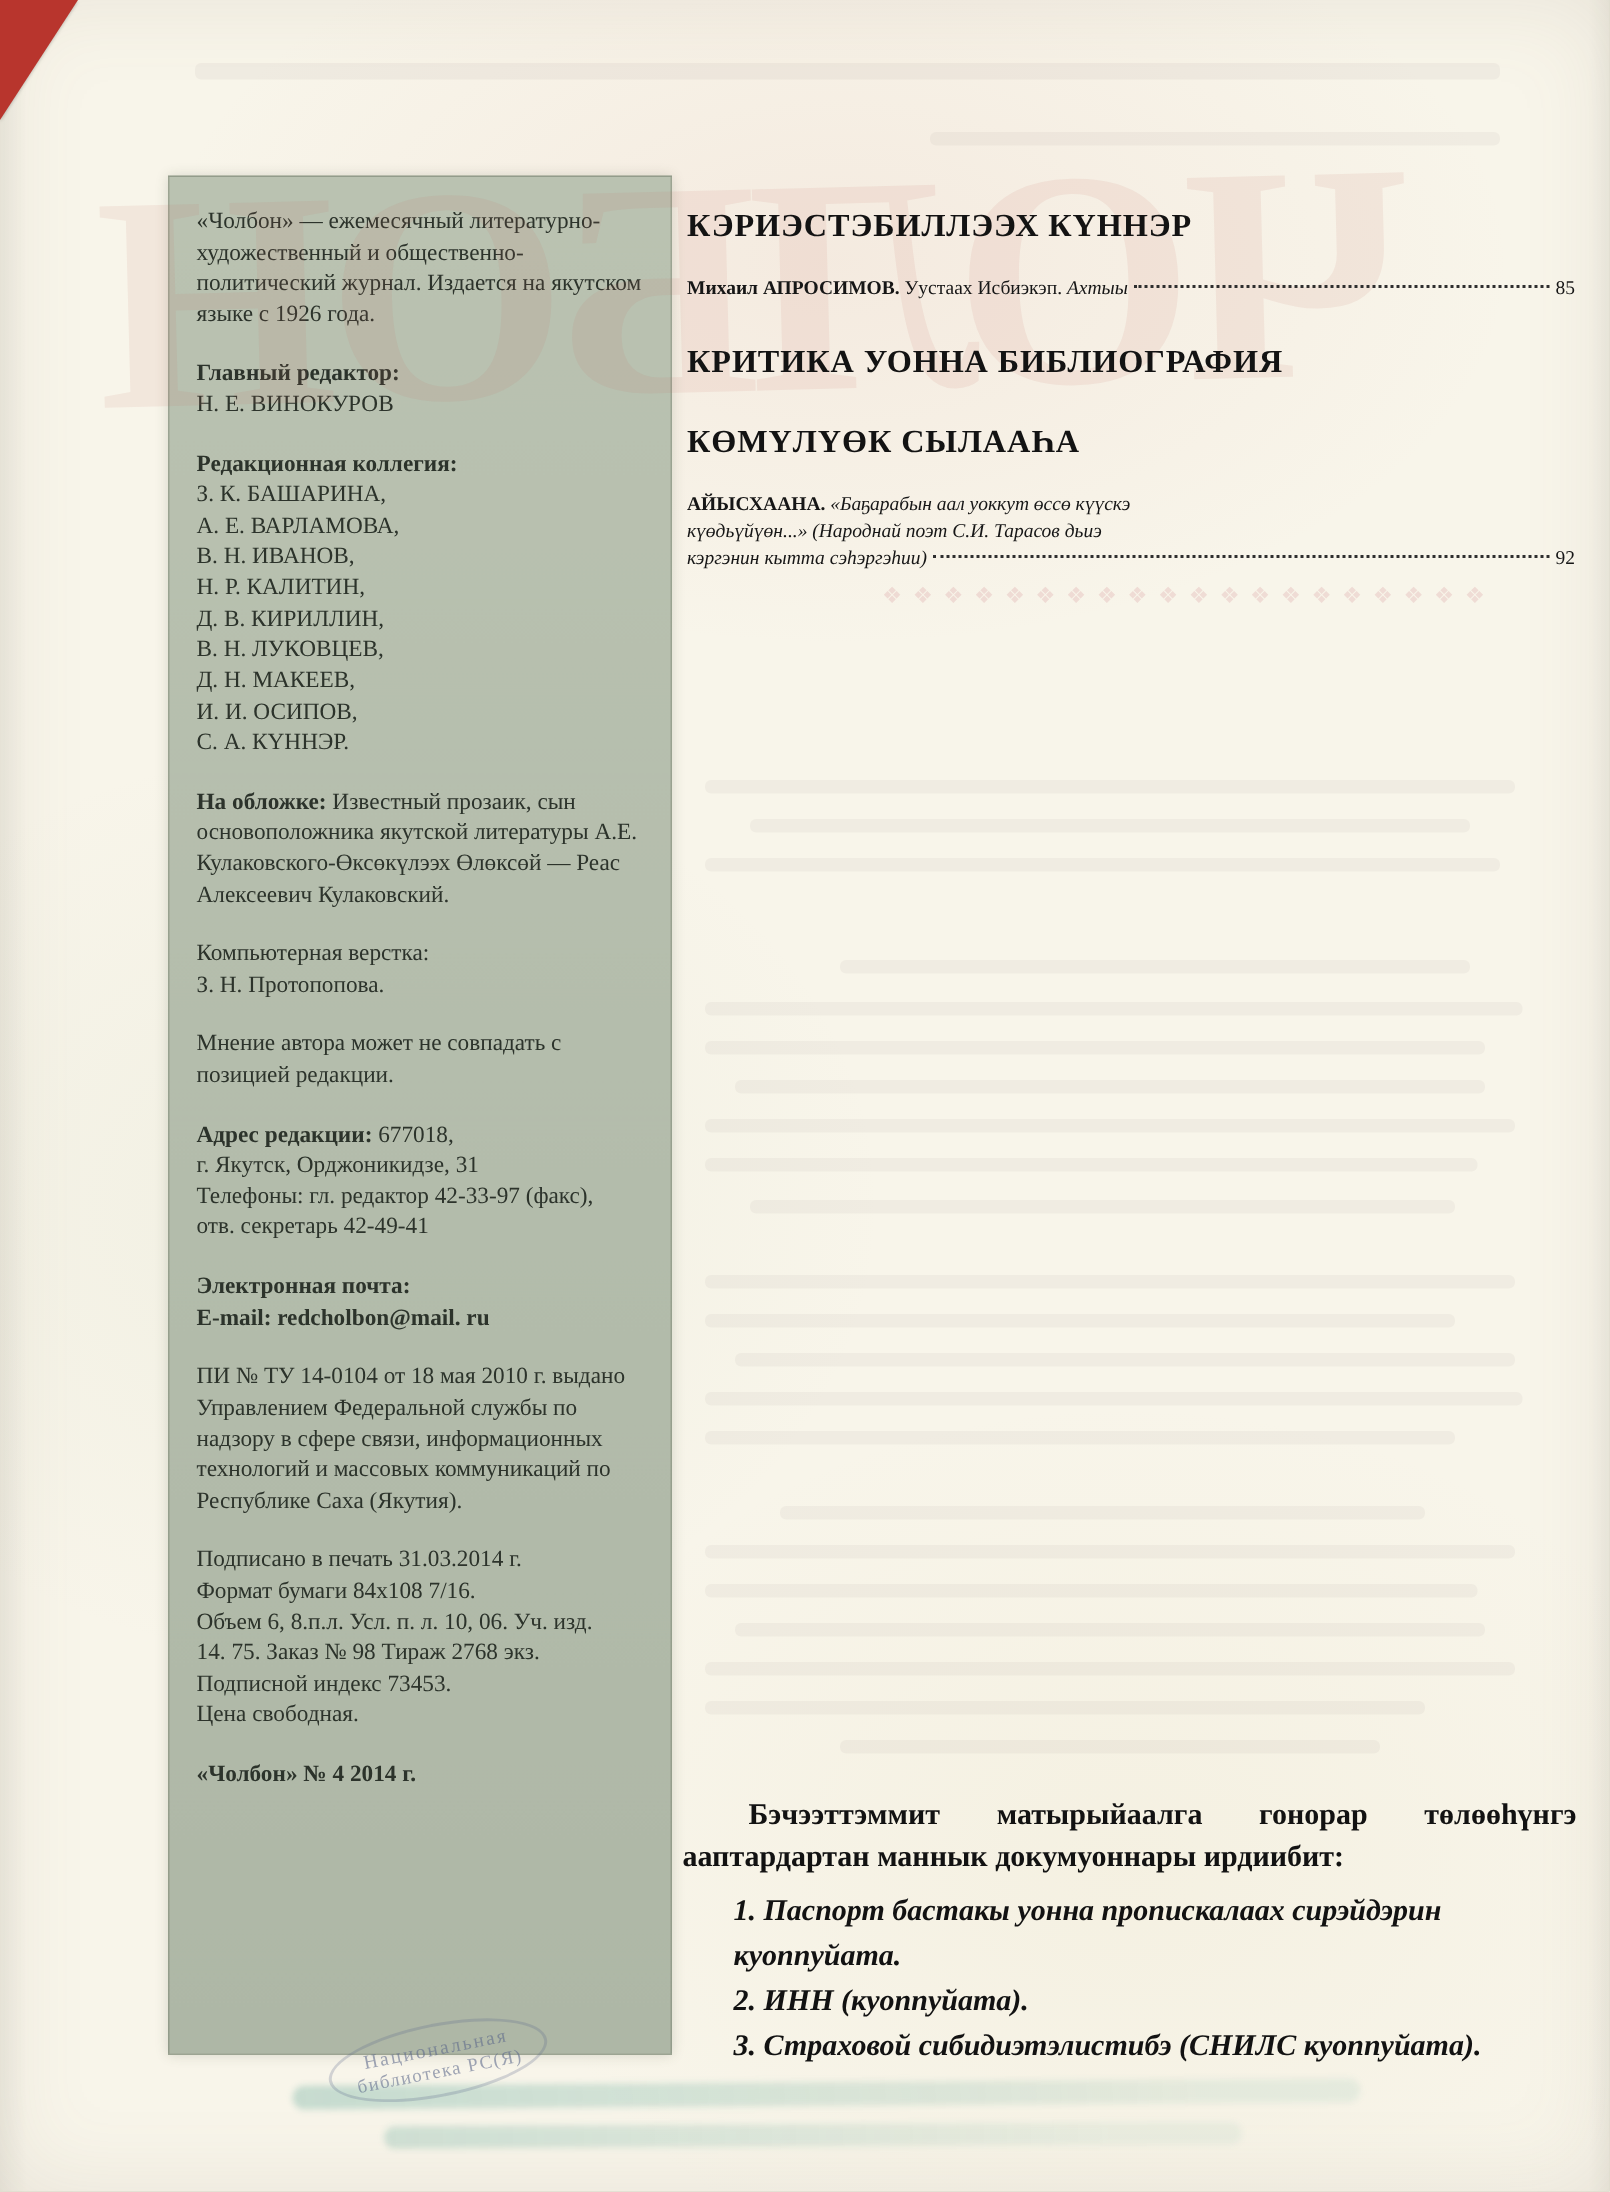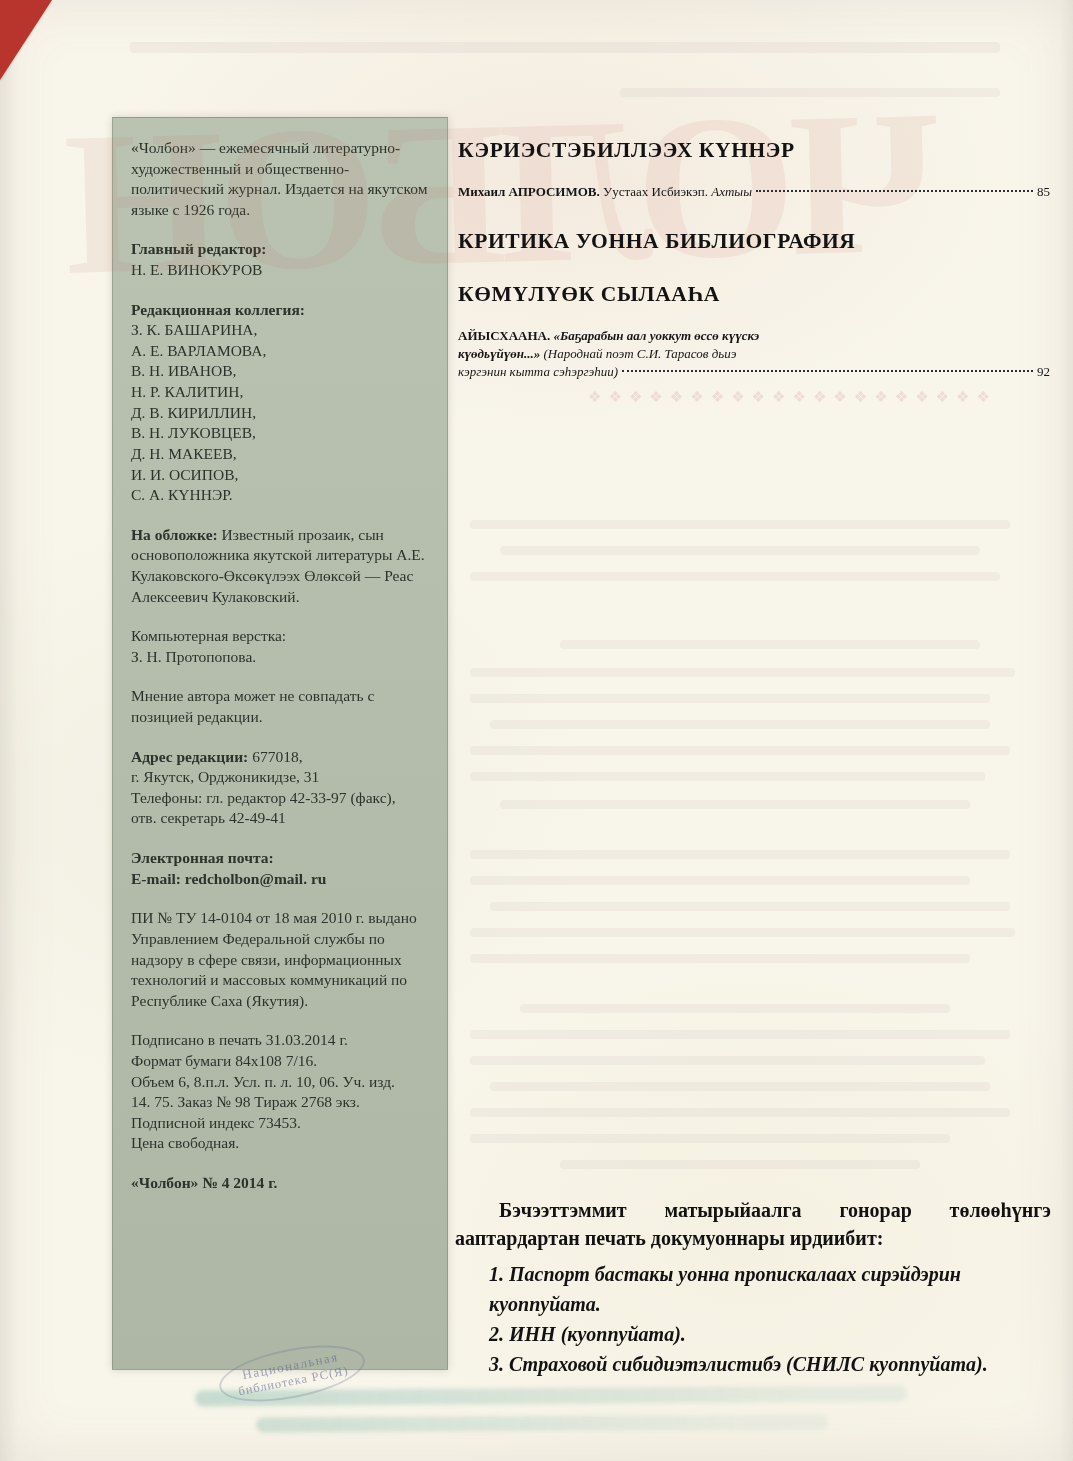--- a/index.html
+++ b/index.html
@@ -60,21 +60,21 @@
   
   .toc{position:absolute;left:458px;top:138px;width:592px;z-index:4;color:#161616;}
   .toc-heading{
     font-size:21.5px;font-weight:700;text-align:left;letter-spacing:0.6px;
     margin:0 0 20px;color:#131313;
   }
   .toc-section{margin-bottom:28px;}
   .toc-entry{font-size:13px;line-height:1.38;}
   .toc-entry .b{font-weight:700;}
   .toc-entry .i{font-style:italic;}
-  .toc-entry .bi{font-weight:700;font-style:italic;}
+  .toc-entry .bi{font-weight:400;font-style:italic;}
   .flexline{display:flex;align-items:baseline;}
   .leader{flex:1 1 auto;min-width:28px;margin:0 4px;border-bottom:2.2px dotted #2e2e2e;position:relative;top:-4px;}
   .page-num{flex:0 0 auto;}
 
   
   .notice{position:absolute;left:455px;top:1196px;width:596px;z-index:4;color:#121212;}
   .notice-intro{
     font-size:20px;font-weight:700;text-align:justify;text-indent:44px;
     line-height:1.42;margin:0 0 6px;
   }
@@ -237,21 +237,21 @@
           <span class="i">кэргэнин кытта сэһэргэһии)</span>
           <span class="leader"></span>
           <span class="page-num">92</span>
         </div>
       </div>
     </section>
 
   </main>
 
   <section class="notice">
-    <p class="notice-intro">Бэчээттэммит матырыйаалга гонорар төлөөһүнгэ ааптардартан печать докумуоннары ирдиибит:</p>
+    <p class="notice-intro">Бэчээттэммит матырыйаалга гонорар төлөөһүнгэ ааптардартан маннык докумуоннары ирдиибит:</p>
     <div class="notice-item">1. Паспорт бастакы уонна пропискалаах сирэйдэрин куоппуйата.</div>
     <div class="notice-item">2. ИНН (куоппуйата).</div>
     <div class="notice-item">3. Страховой сибидиэтэлистибэ (СНИЛС куоппуйата).</div>
   </section>
 
   <div class="stamp">
     <div class="s1">Национальная</div>
     <div class="s2">библиотека РС(Я)</div>
   </div>
 

